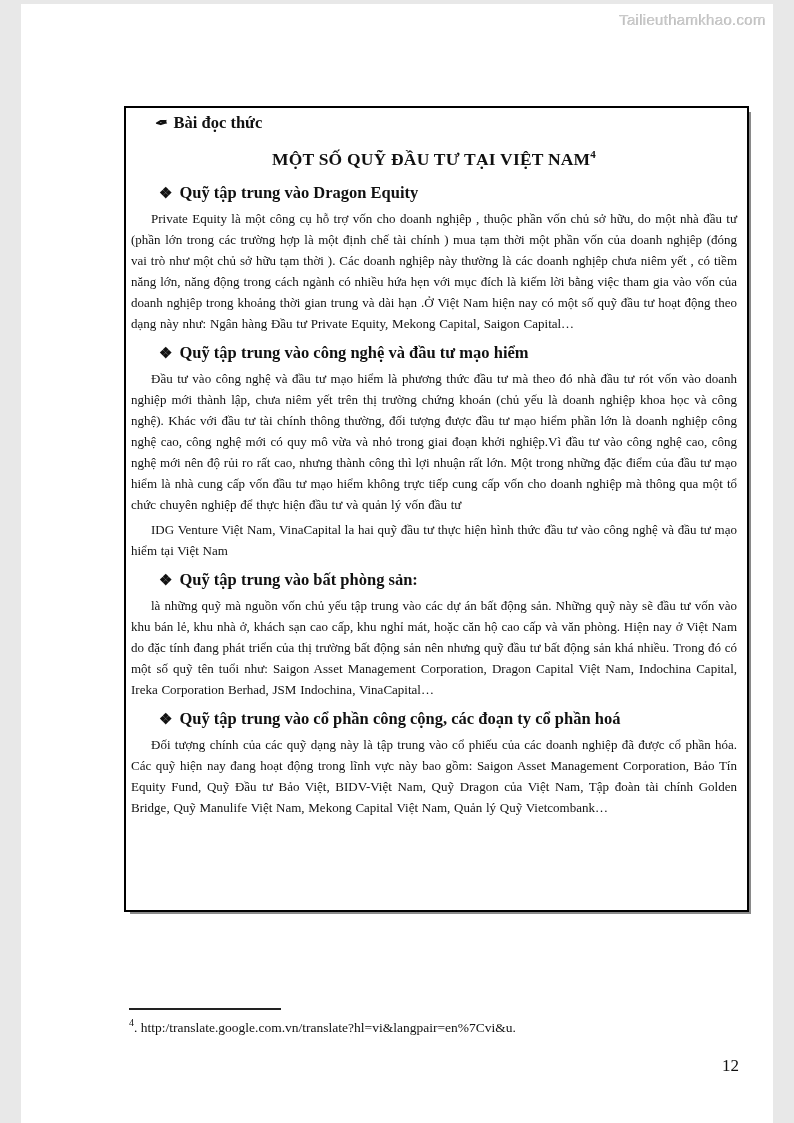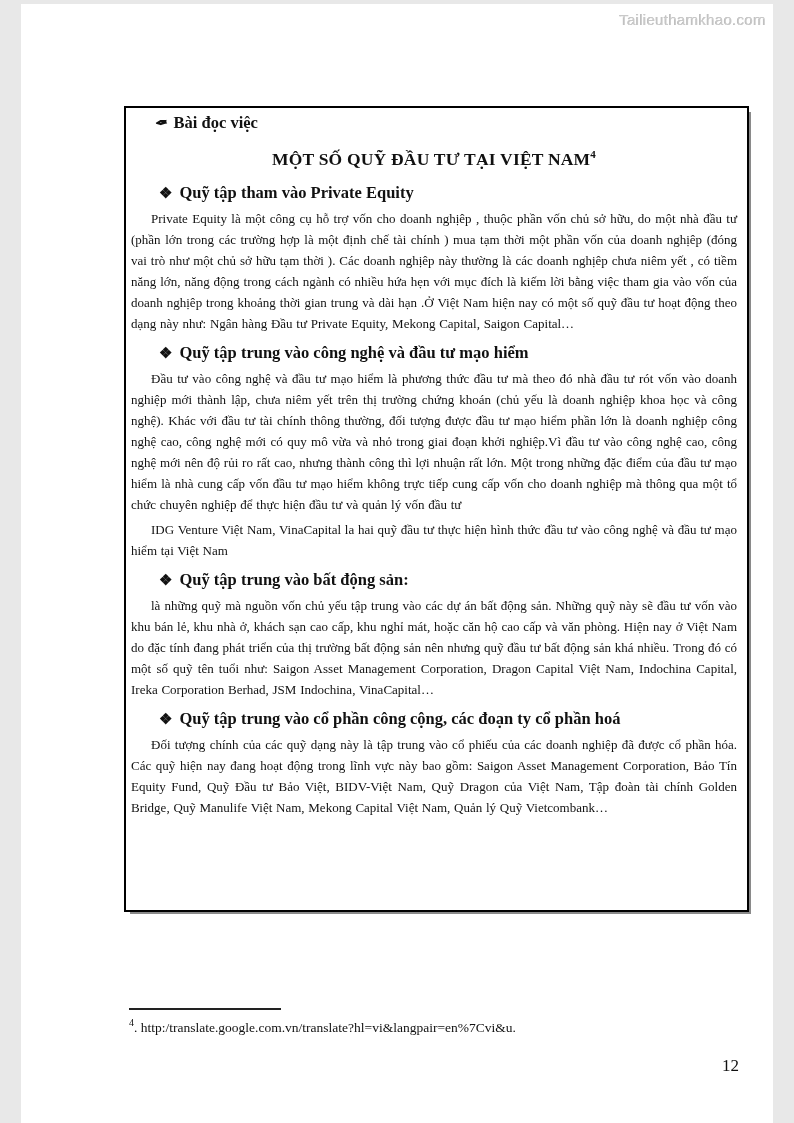--- a/index.html
+++ b/index.html
@@ -91,37 +91,37 @@
 </style>
 </head>
 <body>
 
 <div class="page">
 
   <div class="watermark">Tailieuthamkhao.com</div>
 
   <div class="reading-box">
 
-    <p class="reading-label-line"><span class="pen-icon">✒</span><span>Bài đọc việc</span></p>
+    <p class="reading-label-line"><span class="pen-icon">✒</span><span>Bài đọc thức</span></p>
 
     <h1 class="doc-title"><span>MỘT SỐ QUỸ ĐẦU TƯ TẠI VIỆT NAM</span><sup>4</sup></h1>
 
     <div class="section">
-      <h2 class="sec-heading"><span class="bullet">❖</span><span>Quỹ tập tham vào Private Equity</span></h2>
+      <h2 class="sec-heading"><span class="bullet">❖</span><span>Quỹ tập trung vào Dragon Equity</span></h2>
       <p class="para">Private Equity là một công cụ hỗ trợ vốn cho doanh nghịêp , thuộc phần vốn chủ sở hữu, do một nhà đầu tư (phần lớn trong các trường hợp là một định chế tài chính ) mua tạm thời một phần vốn của doanh nghịêp (đóng vai trò như một chủ sở hữu tạm thời ). Các doanh nghịêp này thường là các doanh nghịêp chưa niêm yết , có tiềm năng lớn, năng động trong cách ngành có nhiều hứa hẹn với mục đích là kiếm lời bằng việc tham gia vào vốn của doanh nghịêp trong khoảng thời gian trung và dài hạn .Ở Việt Nam hiện nay có một số quỹ đầu tư hoạt động theo dạng này như: Ngân hàng Đầu tư Private Equity, Mekong Capital, Saigon Capital…</p>
     </div>
 
     <div class="section">
       <h2 class="sec-heading"><span class="bullet">❖</span><span>Quỹ tập trung vào công nghệ và đầu tư mạo hiểm</span></h2>
       <p class="para">Đầu tư vào công nghệ và đầu tư mạo hiểm là phương thức đầu tư mà theo đó nhà đầu tư rót vốn vào doanh nghiệp mới thành lập, chưa niêm yết trên thị trường chứng khoán (chủ yếu là doanh nghiệp khoa học và công nghệ). Khác với đầu tư tài chính thông thường, đối tượng được đầu tư mạo hiểm phần lớn là doanh nghiệp công nghệ cao, công nghệ mới có quy mô vừa và nhỏ trong giai đoạn khởi nghiệp.Vì đầu tư vào công nghệ cao, công nghệ mới nên độ rủi ro rất cao, nhưng thành công thì lợi nhuận rất lớn. Một trong những đặc điểm của đầu tư mạo hiểm là nhà cung cấp vốn đầu tư mạo hiểm không trực tiếp cung cấp vốn cho doanh nghiệp mà thông qua một tổ chức chuyên nghiệp để thực hiện đầu tư và quản lý vốn đầu tư</p>
       <p class="para">IDG Venture Việt Nam, VinaCapital la hai quỹ đầu tư thực hiện hình thức đầu tư vào công nghệ và đầu tư mạo hiểm tại Việt Nam</p>
     </div>
 
     <div class="section">
-      <h2 class="sec-heading"><span class="bullet">❖</span><span>Quỹ tập trung vào bất động sản:</span></h2>
+      <h2 class="sec-heading"><span class="bullet">❖</span><span>Quỹ tập trung vào bất phòng sản:</span></h2>
       <p class="para">là những quỹ mà nguồn vốn chủ yếu tập trung vào các dự án bất động sản. Những quỹ này sẽ đầu tư vốn vào khu bán lẻ, khu nhà ở, khách sạn cao cấp, khu nghỉ mát, hoặc căn hộ cao cấp và văn phòng. Hiện nay ở Việt Nam do đặc tính đang phát triển của thị trường bất động sản nên nhưng quỹ đầu tư bất động sản khá nhiều. Trong đó có một số quỹ tên tuổi như: Saigon Asset Management Corporation, Dragon Capital Việt Nam, Indochina Capital, Ireka Corporation Berhad, JSM Indochina, VinaCapital…</p>
     </div>
 
     <div class="section">
       <h2 class="sec-heading"><span class="bullet">❖</span><span>Quỹ tập trung vào cổ phần công cộng, các đoạn ty cổ phần hoá</span></h2>
       <p class="para">Đối tượng chính của các quỹ dạng này là tập trung vào cổ phiếu của các doanh nghiệp đã được cổ phần hóa. Các quỹ hiện nay đang hoạt động trong lĩnh vực này bao gồm: Saigon Asset Management Corporation, Bảo Tín Equity Fund, Quỹ Đầu tư Bảo Việt, BIDV-Việt Nam, Quỹ Dragon của Việt Nam, Tập đoàn tài chính Golden Bridge, Quỹ Manulife Việt Nam, Mekong Capital Việt Nam, Quản lý Quỹ Vietcombank…</p>
     </div>
 
   </div>
 

